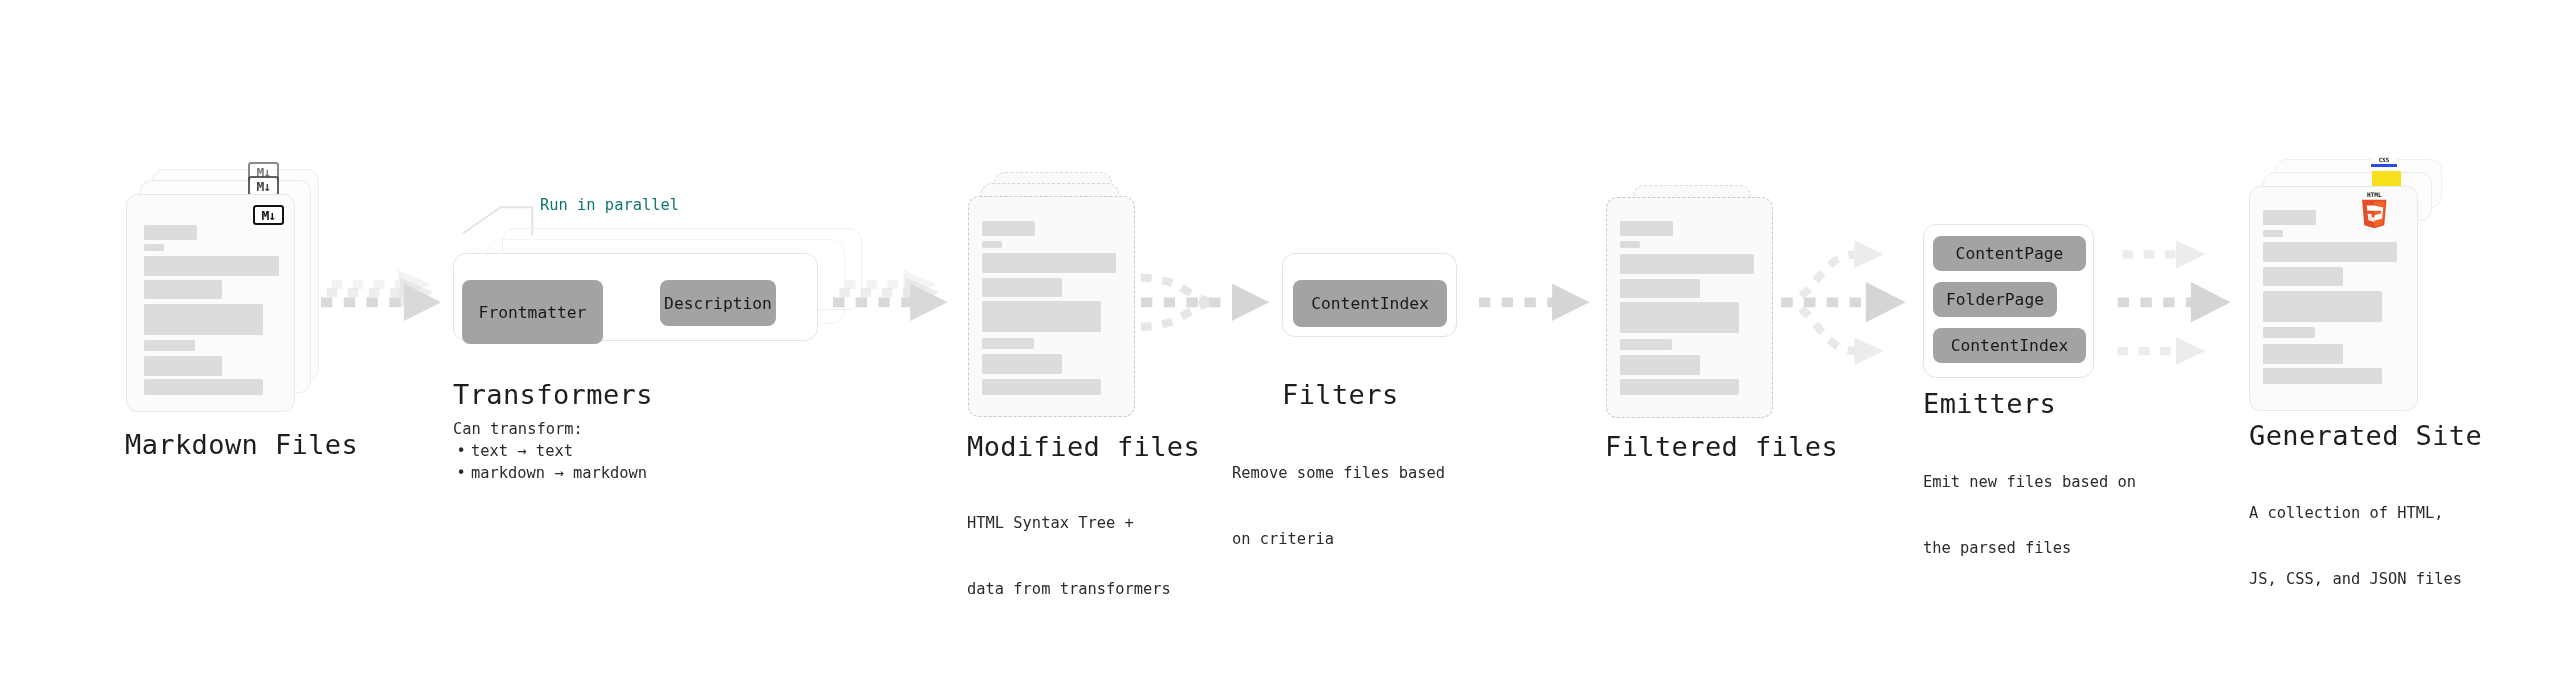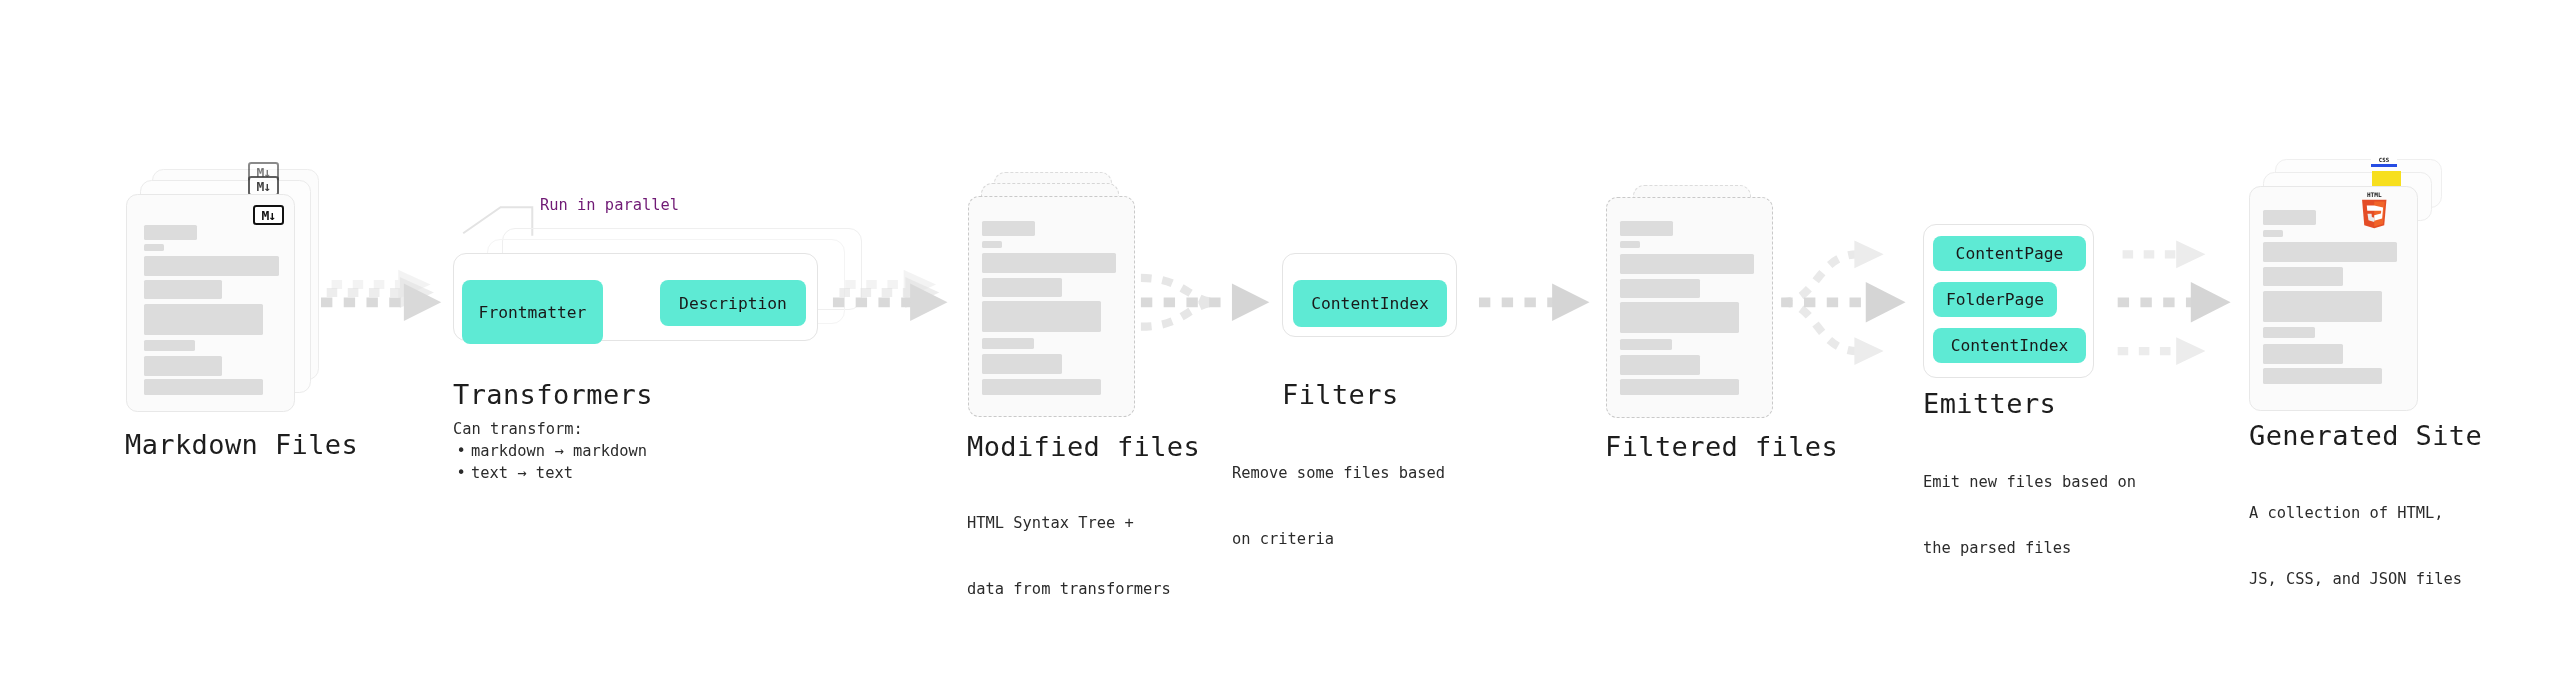--- a/index.html
+++ b/index.html
@@ -48,21 +48,21 @@
   
   .stagebox{
     position:absolute;
     border:1.6px solid #e4e4e4;
     border-radius:13px;
     background:#ffffff;
     box-sizing:border-box;
   }
   .chip{
     position:absolute;
-    background:#5eead4;
+    background:#a3a3a3;
     border-radius:8.1px;
     display:flex;align-items:center;justify-content:center;
     font-size:16.3px;color:#191919;
     box-sizing:border-box;
     white-space:nowrap;
   }
   .chip.ghost1{background:#e4e4e4;}
   .chip.ghost2{background:#ededed;}
   .stagebox.ghost1{border-color:#efefef;background:transparent;}
   .stagebox.ghost2{border-color:#f4f4f4;background:transparent;}
@@ -141,21 +141,21 @@
       <line x1="395" y1="372" x2="505" y2="372" stroke="#d9d9d9" stroke-width="12" stroke-dasharray="14 14"></line>
       <polygon points="497,349 543,372 497,395" fill="#d9d9d9"></polygon>
     </g>
   </svg>
 
   <div>
 
     <svg class="ov" width="2576" height="681" viewBox="0 0 3170 838">
       <path d="M 570 287 L 616 255 L 655 255 L 655 290" fill="none" stroke="#e3e3e3" stroke-width="2.5"></path>
     </svg>
-    <div style="position:absolute;left:540px;top:196px;font-size:15.4px;color:#701a75;white-space:nowrap;">Run in parallel</div>
+    <div style="position:absolute;left:540px;top:196px;font-size:15.4px;color:#0f766e;white-space:nowrap;">Run in parallel</div>
 
     <div class="stagebox ghost1" style="left:502px;top:228px;width:360px;height:82px;"></div>
     <div class="stagebox ghost2" style="left:487px;top:239px;width:358px;height:85px;"></div>
 
     <div class="chip ghost2" style="left:507px;top:256px;width:106px;height:37px;"></div>
     <div class="chip ghost2" style="left:653px;top:256px;width:117px;height:37px;"></div>
     <div class="chip ghost1" style="left:485px;top:268px;width:118px;height:37px;"></div>
     <div class="chip ghost1" style="left:646px;top:268px;width:119px;height:37px;"></div>
 
     <svg class="ov" width="2576" height="681" viewBox="0 0 3170 838">
@@ -168,28 +168,28 @@
         <polygon points="786,354 796,359 786,364" fill="#e0e0e0"></polygon>
       </g>
       <g>
         <line x1="744" y1="374" x2="792" y2="374" stroke="#cfcfcf" stroke-width="2.5"></line>
         <polygon points="790,368 802,374 790,380" fill="#cfcfcf"></polygon>
       </g>
     </svg>
 
     <div class="stagebox" style="left:453px;top:253px;width:365px;height:88px;"></div>
     <div class="chip" style="left:462px;top:280px;width:141px;height:64px;">Frontmatter</div>
-    <div class="chip" style="left:660px;top:280px;width:146px;height:46px;">Description</div>
+    <div class="chip" style="left:660px;top:280px;width:116px;height:46px;">Description</div>
 
     <div class="title" style="left:453px;top:379px;">Transformers</div>
     <div class="caption list" style="left:453px;top:418px;">
       <div>Can transform:</div>
       <ul class="bullets">
+        <li>text → text</li>
         <li>markdown → markdown</li>
-        <li>text → text</li>
       </ul>
     </div>
   </div>
 
   <svg class="ov" width="2576" height="681" viewBox="0 0 3170 838">
     <g opacity="0.45">
       <line x1="1040" y1="350" x2="1120" y2="350" stroke="#e6e6e6" stroke-width="11" stroke-dasharray="13 13"></line>
       <polygon points="1112,332 1152,350 1112,368" fill="#e6e6e6"></polygon>
     </g>
     <g opacity="0.6">

